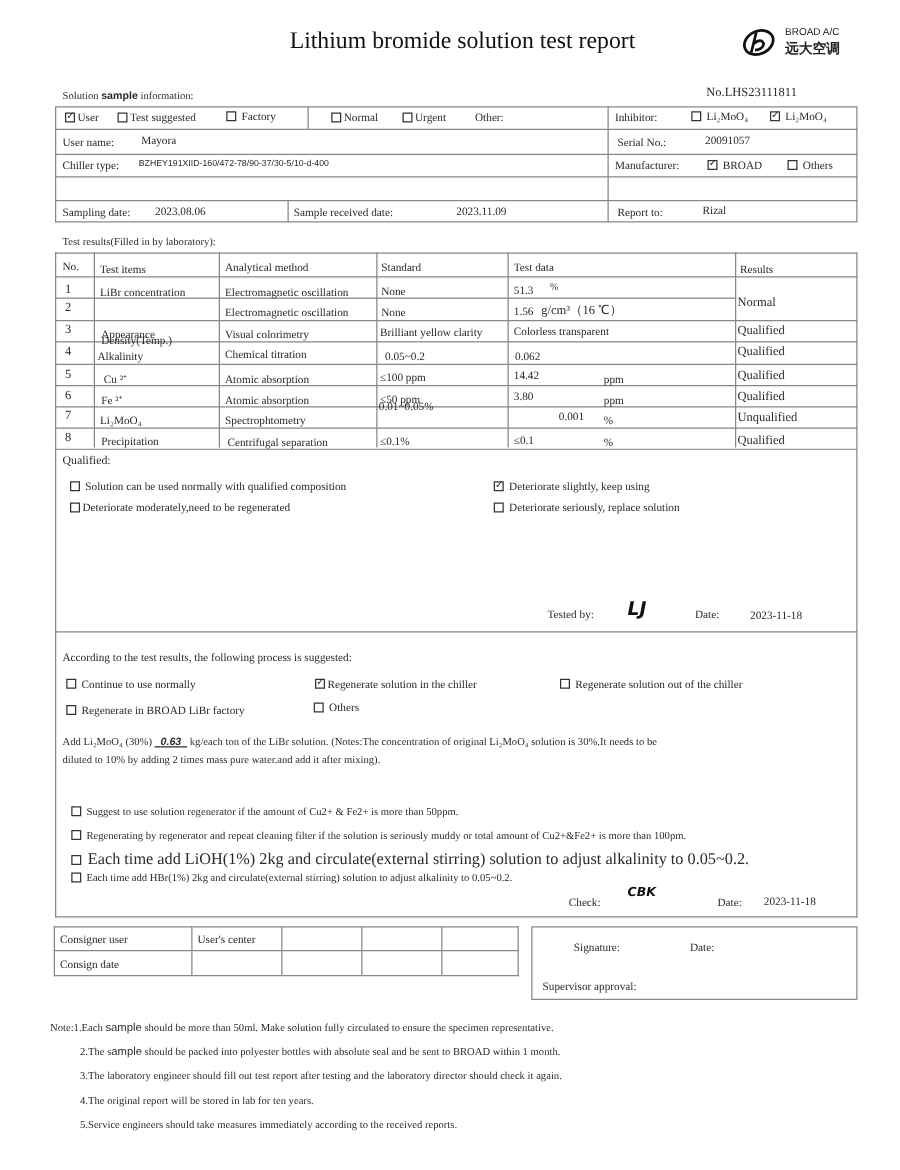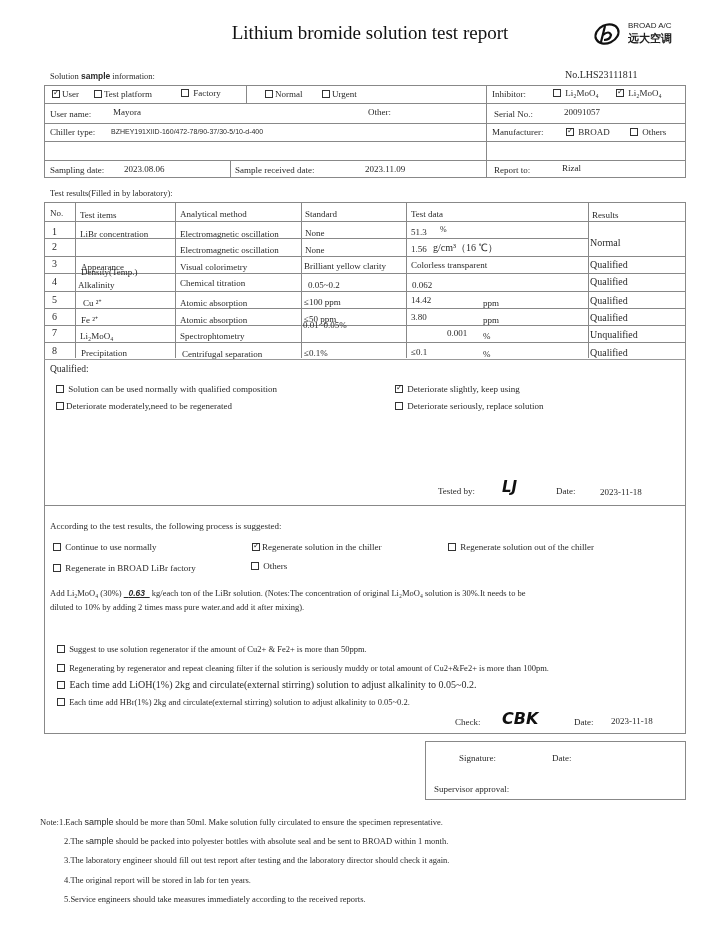--- a/index.html
+++ b/index.html
@@ -44,25 +44,25 @@
 <div class="abs box" style="left:44px;top:85px;width:642px;height:93px;"></div>
 <div class="hline" style="left:44px;top:103px;width:642px;"></div>
 <div class="hline" style="left:44px;top:123px;width:642px;"></div>
 <div class="hline" style="left:44px;top:141px;width:642px;"></div>
 <div class="hline" style="left:44px;top:160px;width:642px;"></div>
 <div class="vline" style="left:246px;top:85px;height:18px;"></div>
 <div class="vline" style="left:486px;top:85px;height:93px;"></div>
 <div class="vline" style="left:230px;top:160px;height:18px;"></div>
 
 <div class="t" style="left:52px;top:89px;"><span class="cb checked"></span><span>User</span></div>
-<div class="t" style="left:94px;top:89px;"><span class="cb"></span><span>Test platform</span></div>
+<div class="t" style="left:94px;top:89px;"><span class="cb"></span><span>Test suggested</span></div>
 <div class="t" style="left:181px;top:88px;"><span class="cb"></span> <span>Factory</span></div>
 <div class="t" style="left:265px;top:89px;"><span class="cb"></span><span>Normal</span></div>
 <div class="t" style="left:322px;top:89px;"><span class="cb"></span><span>Urgent</span></div>
-<div class="t" style="left:368px;top:89px;margin-top:18px;">Other:</div>
+<div class="t" style="left:380px;top:89px;">Other:</div>
 <div class="t" style="left:492px;top:89px;">Inhibitor:</div>
 <div class="t" style="left:553px;top:88px;"><span class="cb"></span> <span>Li₂MoO₄</span></div>
 <div class="t" style="left:616px;top:88px;"><span class="cb checked"></span> <span>Li₂MoO₄</span></div>
 
 <div class="t" style="left:50px;top:109px;">User name:</div>
 <div class="t" style="left:113px;top:107px;text-align:right;">Mayora</div>
 <div class="t" style="left:494px;top:109px;">Serial No.:</div>
 <div class="t" style="left:564px;top:107px;">20091057</div>
 
 <div class="t" style="left:50px;top:127px;">Chiller type:</div>
@@ -198,30 +198,44 @@
 
 <div class="t" style="left:50px;top:588px;font-size:8.5px;">
   <span>Add Li₂MoO₄ (30%)</span>
   <span style="text-decoration:underline;font-family:'Liberation Sans',sans-serif;font-weight:bold;font-style:italic;">&nbsp;&nbsp;<span>0.63</span>&nbsp;&nbsp;</span>
   <span>kg/each ton of the LiBr solution. (Notes:The concentration of original Li₂MoO₄ solution is 30%.It needs to be</span>
 </div>
 <div class="t" style="left:50px;top:602px;font-size:8.5px;">diluted to 10% by adding 2 times mass pure water.and add it after mixing).</div>
 
 <div class="t" style="left:57px;top:644px;font-size:8.5px;"><span class="cb"></span> <span>Suggest to use solution regenerator if the amount of  Cu2+ &amp;  Fe2+ is more than 50ppm.</span></div>
 <div class="t" style="left:57px;top:663px;font-size:8.5px;"><span class="cb"></span> <span>Regenerating by regenerator and repeat cleaning filter if the solution is seriously muddy or total amount of Cu2+&amp;Fe2+ is more than 100pm.</span></div>
-<div class="t" style="left:57px;top:679px;font-size:10px;"><span class="cb"></span> <span>Each time add LiOH(1%) 2kg and circulate(external stirring) solution to adjust alkalinity to 0.05~0.2.</span></div>
+<div class="t" style="left:57px;top:679px;font-size:13px;"><span class="cb"></span> <span>Each time add LiOH(1%) 2kg and circulate(external stirring) solution to adjust alkalinity to 0.05~0.2.</span></div>
 <div class="t" style="left:57px;top:697px;font-size:8.5px;"><span class="cb"></span> <span>Each time add HBr(1%) 2kg and circulate(external stirring) solution to adjust alkalinity to 0.05~0.2.</span></div>
 
 <div class="t" style="left:455px;top:717px;">Check:</div>
-<div class="t sig" style="left:502px;top:709px;font-size:16px;">CBK</div>
+<div class="t sig" style="left:502px;top:709px;font-size:10px;">CBK</div>
 <div class="t" style="left:574px;top:717px;">Date:</div>
 <div class="t" style="left:611px;top:716px;">2023-11-18</div>
 
 <table class="abs grid" style="left:43px;top:741px;border-collapse:collapse;">
   <tbody>
+      <tr>
+    <td style="width:110px;height:19px;">Consigner user</td>
+    <td style="width:72px;">User's center</td>
+    <td style="width:64px;"></td>
+    <td style="width:64px;"></td>
+    <td style="width:61px;"></td>
+  </tr>
+  <tr>
+    <td style="height:20px;">Consign date</td>
+    <td></td>
+    <td></td>
+    <td></td>
+    <td></td>
+  </tr>
 </tbody>
   </table>
 
 <div class="abs box" style="left:425px;top:741px;width:261px;height:59px;"></div>
 <div class="t" style="left:434px;top:753px;margin-left:25px;">Signature:</div>
 <div class="t" style="left:552px;top:753px;">Date:</div>
 <div class="t" style="left:434px;top:784px;">Supervisor approval:</div>
 
 <div class="t" style="left:40px;top:817px;font-size:8.5px;"><span>Note:</span><span>1.Each </span><span class="sans" style="font-size:9px;">sample</span><span> should be more than 50ml. Make solution fully circulated to ensure the specimen representative.</span></div>
 <div class="t" style="left:64px;top:836px;font-size:8.5px;"><span>2.The s</span><span class="sans" style="font-size:9px;">ample</span><span> should be packed into polyester bottles with absolute seal and  be sent to BROAD within 1 month.</span></div>

